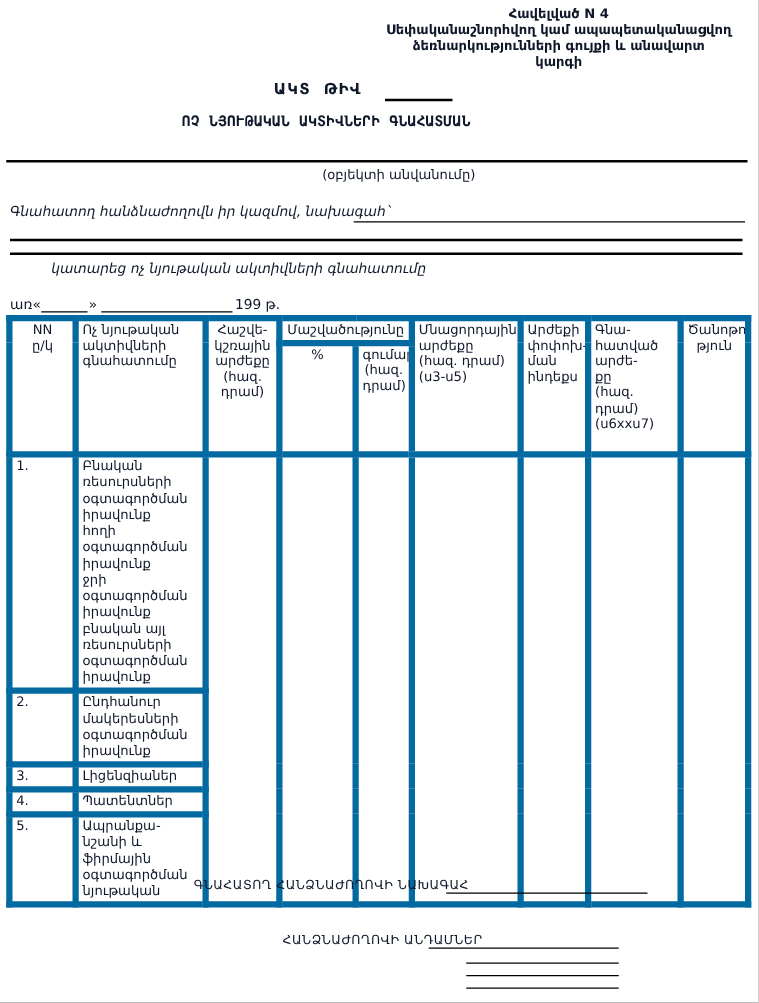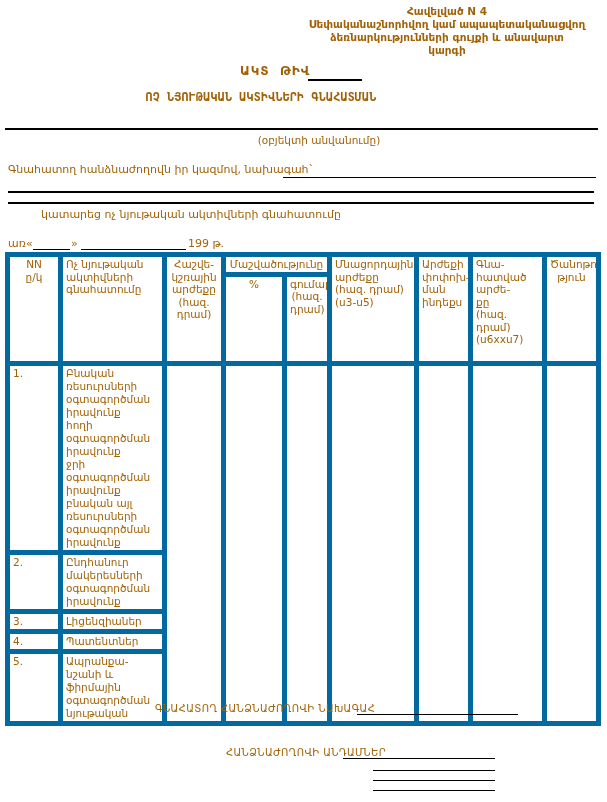--- a/index.html
+++ b/index.html
@@ -1,27 +1,27 @@
 <!DOCTYPE html>
 <html><head>
 <meta charset="utf-8">
 <style>
   html,body{margin:0;padding:0;background:#888;}
   .page{
     position:relative;width:607px;height:802px;background:#ffffff;
-    font-family:"DejaVu Sans",sans-serif;color:#a16207;overflow:hidden;
+    font-family:"DejaVu Sans",sans-serif;color:#0f172a;overflow:hidden;
     margin:0 auto;
   }
   .abs{position:absolute;}
   .appendix{top:5px;left:289px;width:316px;text-align:center;
     font-weight:bold;font-size:10.5px;line-height:13px;}
-  .act-line{top:64px;left:240px;font-weight:bold;font-size:12px;white-space:pre;letter-spacing:1px;}
+  .act-line{top:64px;left:219px;font-weight:bold;font-size:12px;white-space:pre;letter-spacing:1px;}
   .form-title{top:90px;left:0;width:522px;text-align:center;font-weight:bold;font-size:11.5px;letter-spacing:.3px;font-family:Liberation Mono, monospace;}
   .caption{top:134px;left:24px;width:590px;text-align:center;font-size:10.5px;}
-  .body-text{font-size:11px;}
+  .body-text{font-size:11px;font-style:italic;}
   .commission{top:163px;left:8px;}
   .performed{top:208px;left:41px;}
   .date-part{top:237px;font-size:11px;}
   .rule{border-top:2px solid #000;height:0;}
   .fill{border-top:1px solid #000;height:0;}
   .footer-label{font-size:10px;letter-spacing:.4px;}
 
   table.val{
     position:absolute;left:5px;top:252px;width:591px;
     border-collapse:collapse;table-layout:fixed;

